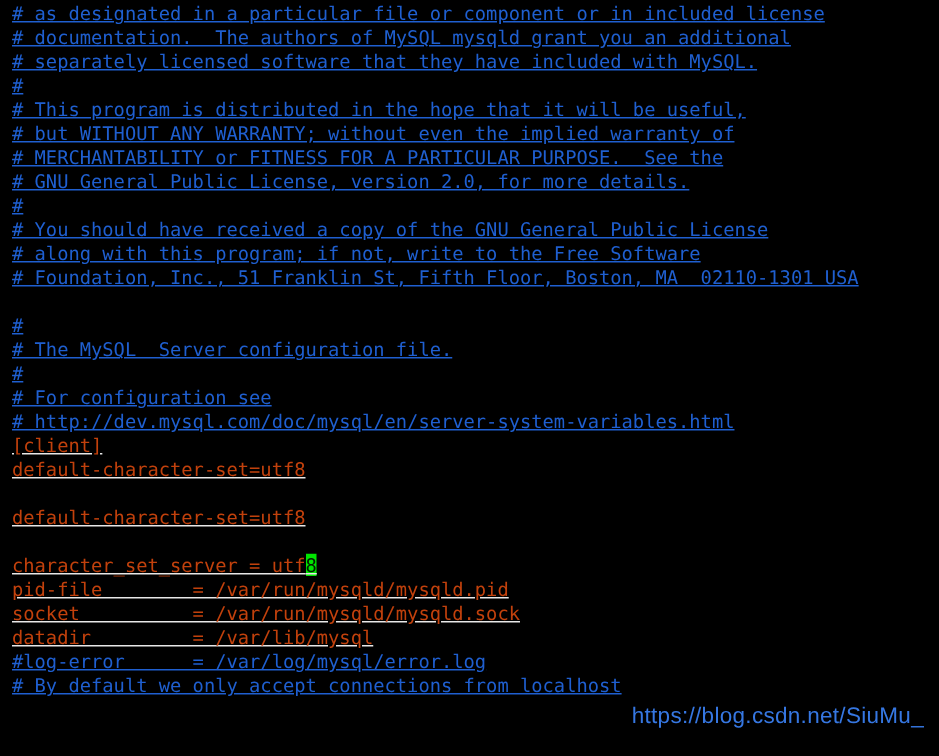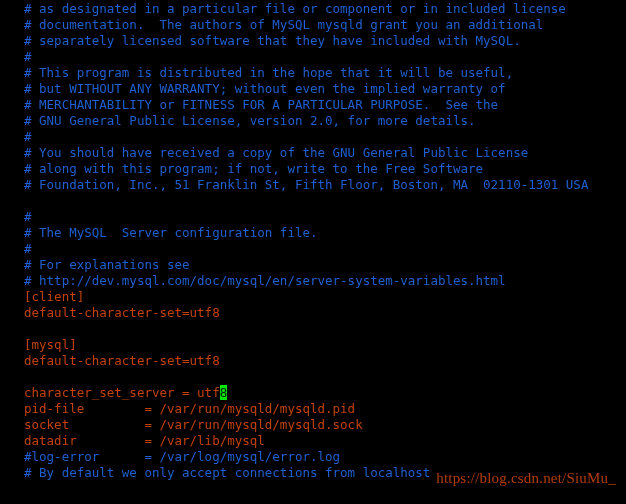--- a/index.html
+++ b/index.html
@@ -23,42 +23,43 @@
     position: absolute;
     left: 0;
     top: 0;
     width: 626px;
     padding: 1px 0 0 0;
     box-sizing: border-box;
   }
   .line {
     height: 16px;
     white-space: pre;
-    padding-left: 24px;
+    padding-left: 8px;
     box-sizing: border-box;
     overflow: hidden;
     color: #d0d0d0;
+    text-decoration: underline;
   }
   .line.comment   { color: #1f5fd0; }
   .line.section   { color: #e8e8e8; }
   .line.setting   { color: #e8e8e8; }
   .line.blank     { color: #000000; }
   .seg            { white-space: pre; }
   .seg.comment    { color: #1f5fd0; }
   .seg.plain      { color: #c2410c; }
   .seg.cursor {
     background: #00e600;
     color: #041a04;
   }
   #watermark {
     position: absolute;
     right: 10px;
     top: 470px;
-    color: #c2410c;
-    font-family: Liberation Serif, serif;
+    color: #3b82f6;
+    font-family: Liberation Sans, sans-serif;
     font-size: 15px;
     letter-spacing: 0.2px;
     white-space: nowrap;
     opacity: 0.92;
     pointer-events: none;
   }
 </style>
 </head>
 <body>
 
@@ -73,26 +74,25 @@
       <div class="line comment"><span class="seg comment"># MERCHANTABILITY or FITNESS FOR A PARTICULAR PURPOSE.  See the</span></div>
       <div class="line comment"><span class="seg comment"># GNU General Public License, version 2.0, for more details.</span></div>
       <div class="line comment"><span class="seg comment">#</span></div>
       <div class="line comment"><span class="seg comment"># You should have received a copy of the GNU General Public License</span></div>
       <div class="line comment"><span class="seg comment"># along with this program; if not, write to the Free Software</span></div>
       <div class="line comment"><span class="seg comment"># Foundation, Inc., 51 Franklin St, Fifth Floor, Boston, MA  02110-1301 USA</span></div>
       <div class="line blank"><span class="seg plain"></span></div>
       <div class="line comment"><span class="seg comment">#</span></div>
       <div class="line comment"><span class="seg comment"># The MySQL  Server configuration file.</span></div>
       <div class="line comment"><span class="seg comment">#</span></div>
-      <div class="line comment"><span class="seg comment"># For explanations see</span></div>
+      <div class="line comment"><span class="seg comment"># For configuration see</span></div>
       <div class="line comment"><span class="seg comment"># http://dev.mysql.com/doc/mysql/en/server-system-variables.html</span></div>
       <div class="line section"><span class="seg plain">[client]</span></div>
       <div class="line setting"><span class="seg plain">default-character-set=utf8</span></div>
       <div class="line blank"><span class="seg plain"></span></div>
-      <div class="line section"><span class="seg plain">[mysql]</span></div>
       <div class="line setting"><span class="seg plain">default-character-set=utf8</span></div>
       <div class="line blank"><span class="seg plain"></span></div>
       <div class="line setting"><span class="seg plain">character_set_server = utf</span><span class="seg cursor">8</span><span class="seg plain"></span></div>
       <div class="line setting"><span class="seg plain">pid-file        = /var/run/mysqld/mysqld.pid</span></div>
       <div class="line setting"><span class="seg plain">socket          = /var/run/mysqld/mysqld.sock</span></div>
       <div class="line setting"><span class="seg plain">datadir         = /var/lib/mysql</span></div>
       <div class="line comment"><span class="seg comment">#log-error      = /var/log/mysql/error.log</span></div>
       <div class="line comment"><span class="seg comment"># By default we only accept connections from localhost</span></div>
     </div>
   <div id="watermark">https://blog.csdn.net/SiuMu_</div>

